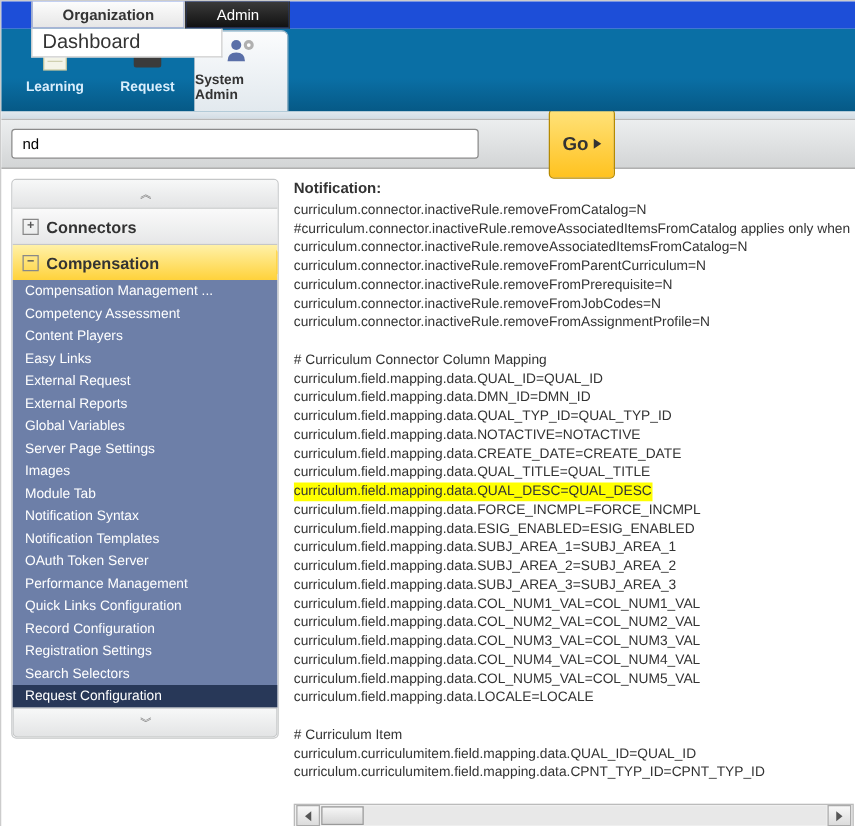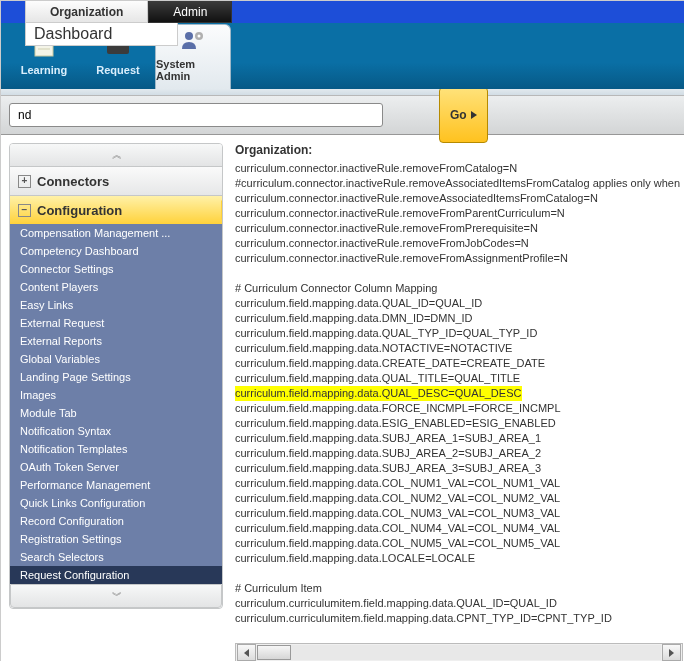--- a/index.html
+++ b/index.html
@@ -16,21 +16,21 @@
   .ribbon-tab .icon{width:28px;height:24px;margin-bottom:6px;display:flex;align-items:center;justify-content:center;}
   .ribbon-tab.active{background:linear-gradient(#fbfcfd,#e2e9ee);border:1px solid #9fb8c8;border-bottom:none;}
   .ribbon-tab.inactive{background:transparent;color:#d9eefc;}
   .ribbon-tab.inactive .icon svg *{filter:none;}
   
   .ribbon-shelf{height:6px;background:linear-gradient(#e2e9ee,#d2dde5);}
   
   .searchbar{height:38px;background:linear-gradient(#eceeef,#d3d5d6);border-top:1px solid #b8b8b8;border-bottom:1px solid #979797;display:flex;align-items:center;padding:0 8px;gap:20px;}
   .searchbox{flex:0 0 360px;height:22px;border:1px solid #8a8a8a;border-radius:3px;background:#fff;display:flex;align-items:center;padding:0 6px;}
   .searchbox input{border:none;outline:none;width:100%;font-size:12px;background:transparent;}
-  .gobtn{height:22px;padding:16px 10px;border:1px solid #b68a00;border-radius:4px;background:linear-gradient(#ffe27a,#ffc21f);font-weight:bold;font-size:12px;display:flex;align-items:center;gap:4px;cursor:pointer;}
+  .gobtn{height:22px;padding:16px 10px;border:1px solid #b68a00;border-radius:4px;background:linear-gradient(#ffe27a,#ffc21f);font-weight:bold;font-size:15px;display:flex;align-items:center;gap:4px;cursor:pointer;}
   .gobtn .arrow{width:0;height:0;border-top:4px solid transparent;border-bottom:4px solid transparent;border-left:6px solid #333;}
   
   .main{display:flex;height:calc(661px - 22px - 66px - 6px - 38px);}
   .leftcol{width:226px;box-sizing:border-box;padding:8px 4px 0 8px;}
   .rightcol{flex:1;box-sizing:border-box;padding:8px 2px 0 8px;overflow:hidden;position:relative;}
   
   .acc{border:1px solid #c5c7c8;border-radius:4px;background:#fff;overflow:hidden;margin-bottom:0;}
   .acc-collapse{height:22px;background:linear-gradient(#f7f8f8,#e3e4e5);display:flex;align-items:center;justify-content:center;color:#888;}
   .acc-header{height:28px;border-top:1px solid #c5c7c8;background:linear-gradient(#fafafa,#e6e7e8);display:flex;align-items:center;padding:0 8px;font-size:13px;color:#333;font-weight:bold;gap:6px;}
   .acc-header .box{width:11px;height:11px;border:1px solid #888;display:flex;align-items:center;justify-content:center;font-size:10px;line-height:10px;color:#555;}
@@ -122,52 +122,51 @@
       <div class="acc">
         <div class="acc-collapse">
           <span class="chev">︽</span>
         </div>
         <div class="acc-header">
           <span class="box">+</span>
           <span>Connectors</span>
         </div>
         <div class="acc-header selected">
           <span class="box">−</span>
-          <span>Configuration</span>
+          <span>Compensation</span>
         </div>
         <div class="acc-body" id="nav-body">
             <div class="nav-item">Compensation Management ...</div>
-            <div class="nav-item">Competency Dashboard</div>
-            <div class="nav-item">Connector Settings</div>
+            <div class="nav-item">Competency Assessment</div>
             <div class="nav-item">Content Players</div>
             <div class="nav-item">Easy Links</div>
             <div class="nav-item">External Request</div>
             <div class="nav-item">External Reports</div>
             <div class="nav-item">Global Variables</div>
-            <div class="nav-item">Landing Page Settings</div>
+            <div class="nav-item">Server Page Settings</div>
             <div class="nav-item">Images</div>
             <div class="nav-item">Module Tab</div>
             <div class="nav-item">Notification Syntax</div>
             <div class="nav-item">Notification Templates</div>
             <div class="nav-item">OAuth Token Server</div>
             <div class="nav-item">Performance Management</div>
             <div class="nav-item">Quick Links Configuration</div>
             <div class="nav-item">Record Configuration</div>
             <div class="nav-item">Registration Settings</div>
             <div class="nav-item">Search Selectors</div>
             <div class="nav-item active">Request Configuration</div>
           </div>
         <div class="leftcol-bottom">
           <span class="chev">︾</span>
         </div>
       </div>
     </div>
 
     <div class="rightcol">
-      <div class="conf-title">Organization:</div>
+      <div class="conf-title">Notification:</div>
       <div class="conf-body" id="conf-body"><div class="conf-line">curriculum.connector.inactiveRule.removeFromCatalog=N</div><div class="conf-line">#curriculum.connector.inactiveRule.removeAssociatedItemsFromCatalog applies only when</div><div class="conf-line">curriculum.connector.inactiveRule.removeAssociatedItemsFromCatalog=N</div><div class="conf-line">curriculum.connector.inactiveRule.removeFromParentCurriculum=N</div><div class="conf-line">curriculum.connector.inactiveRule.removeFromPrerequisite=N</div><div class="conf-line">curriculum.connector.inactiveRule.removeFromJobCodes=N</div><div class="conf-line">curriculum.connector.inactiveRule.removeFromAssignmentProfile=N</div><div class="conf-line">&nbsp;</div><div class="conf-line"># Curriculum Connector Column Mapping</div><div class="conf-line">curriculum.field.mapping.data.QUAL_ID=QUAL_ID</div><div class="conf-line">curriculum.field.mapping.data.DMN_ID=DMN_ID</div><div class="conf-line">curriculum.field.mapping.data.QUAL_TYP_ID=QUAL_TYP_ID</div><div class="conf-line">curriculum.field.mapping.data.NOTACTIVE=NOTACTIVE</div><div class="conf-line">curriculum.field.mapping.data.CREATE_DATE=CREATE_DATE</div><div class="conf-line">curriculum.field.mapping.data.QUAL_TITLE=QUAL_TITLE</div><div class="conf-line hl">curriculum.field.mapping.data.QUAL_DESC=QUAL_DESC</div><div class="conf-line">curriculum.field.mapping.data.FORCE_INCMPL=FORCE_INCMPL</div><div class="conf-line">curriculum.field.mapping.data.ESIG_ENABLED=ESIG_ENABLED</div><div class="conf-line">curriculum.field.mapping.data.SUBJ_AREA_1=SUBJ_AREA_1</div><div class="conf-line">curriculum.field.mapping.data.SUBJ_AREA_2=SUBJ_AREA_2</div><div class="conf-line">curriculum.field.mapping.data.SUBJ_AREA_3=SUBJ_AREA_3</div><div class="conf-line">curriculum.field.mapping.data.COL_NUM1_VAL=COL_NUM1_VAL</div><div class="conf-line">curriculum.field.mapping.data.COL_NUM2_VAL=COL_NUM2_VAL</div><div class="conf-line">curriculum.field.mapping.data.COL_NUM3_VAL=COL_NUM3_VAL</div><div class="conf-line">curriculum.field.mapping.data.COL_NUM4_VAL=COL_NUM4_VAL</div><div class="conf-line">curriculum.field.mapping.data.COL_NUM5_VAL=COL_NUM5_VAL</div><div class="conf-line">curriculum.field.mapping.data.LOCALE=LOCALE</div><div class="conf-line">&nbsp;</div><div class="conf-line"># Curriculum Item</div><div class="conf-line">curriculum.curriculumitem.field.mapping.data.QUAL_ID=QUAL_ID</div><div class="conf-line">curriculum.curriculumitem.field.mapping.data.CPNT_TYP_ID=CPNT_TYP_ID</div></div>
       <div class="hscroll">
         <div class="btn">
             <div class="tri-l"></div>
           </div>
         <div class="track">
           <div class="thumb"></div>
         </div>
         <div class="btn">
             <div class="tri-r"></div>

